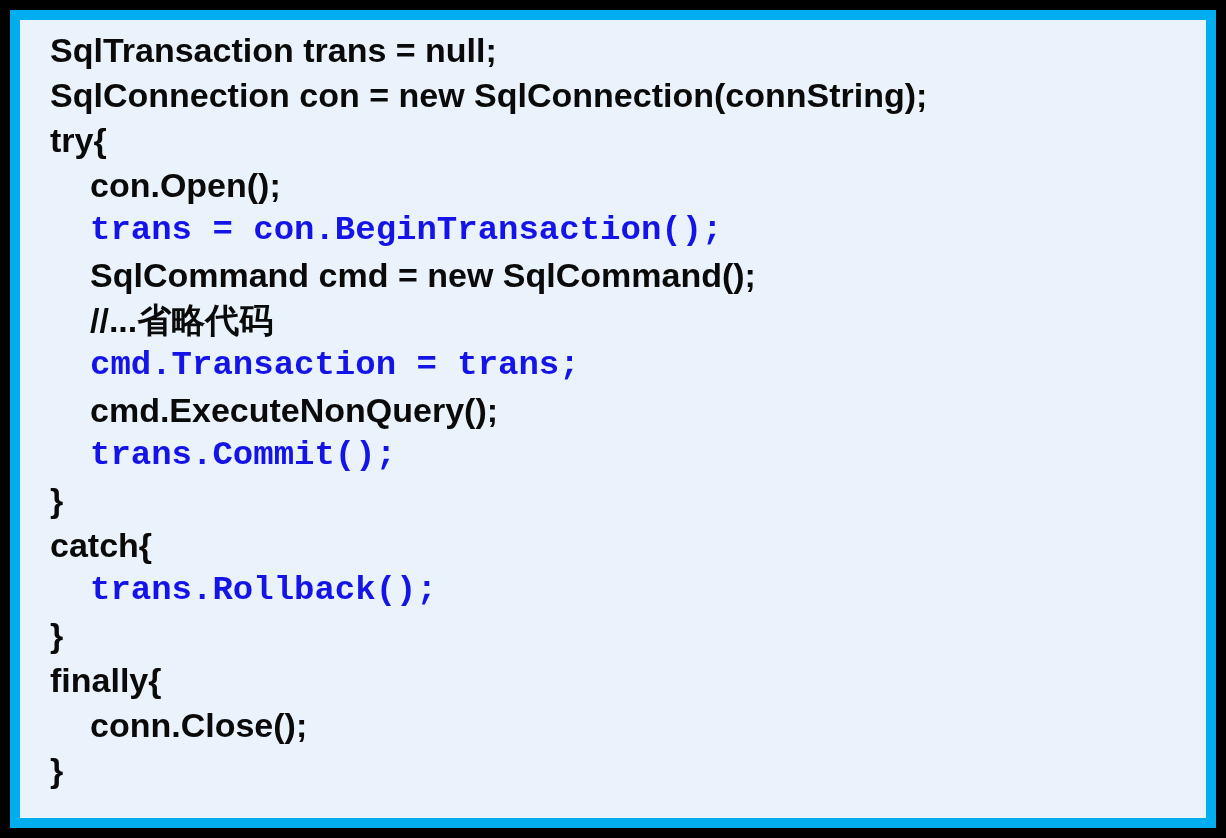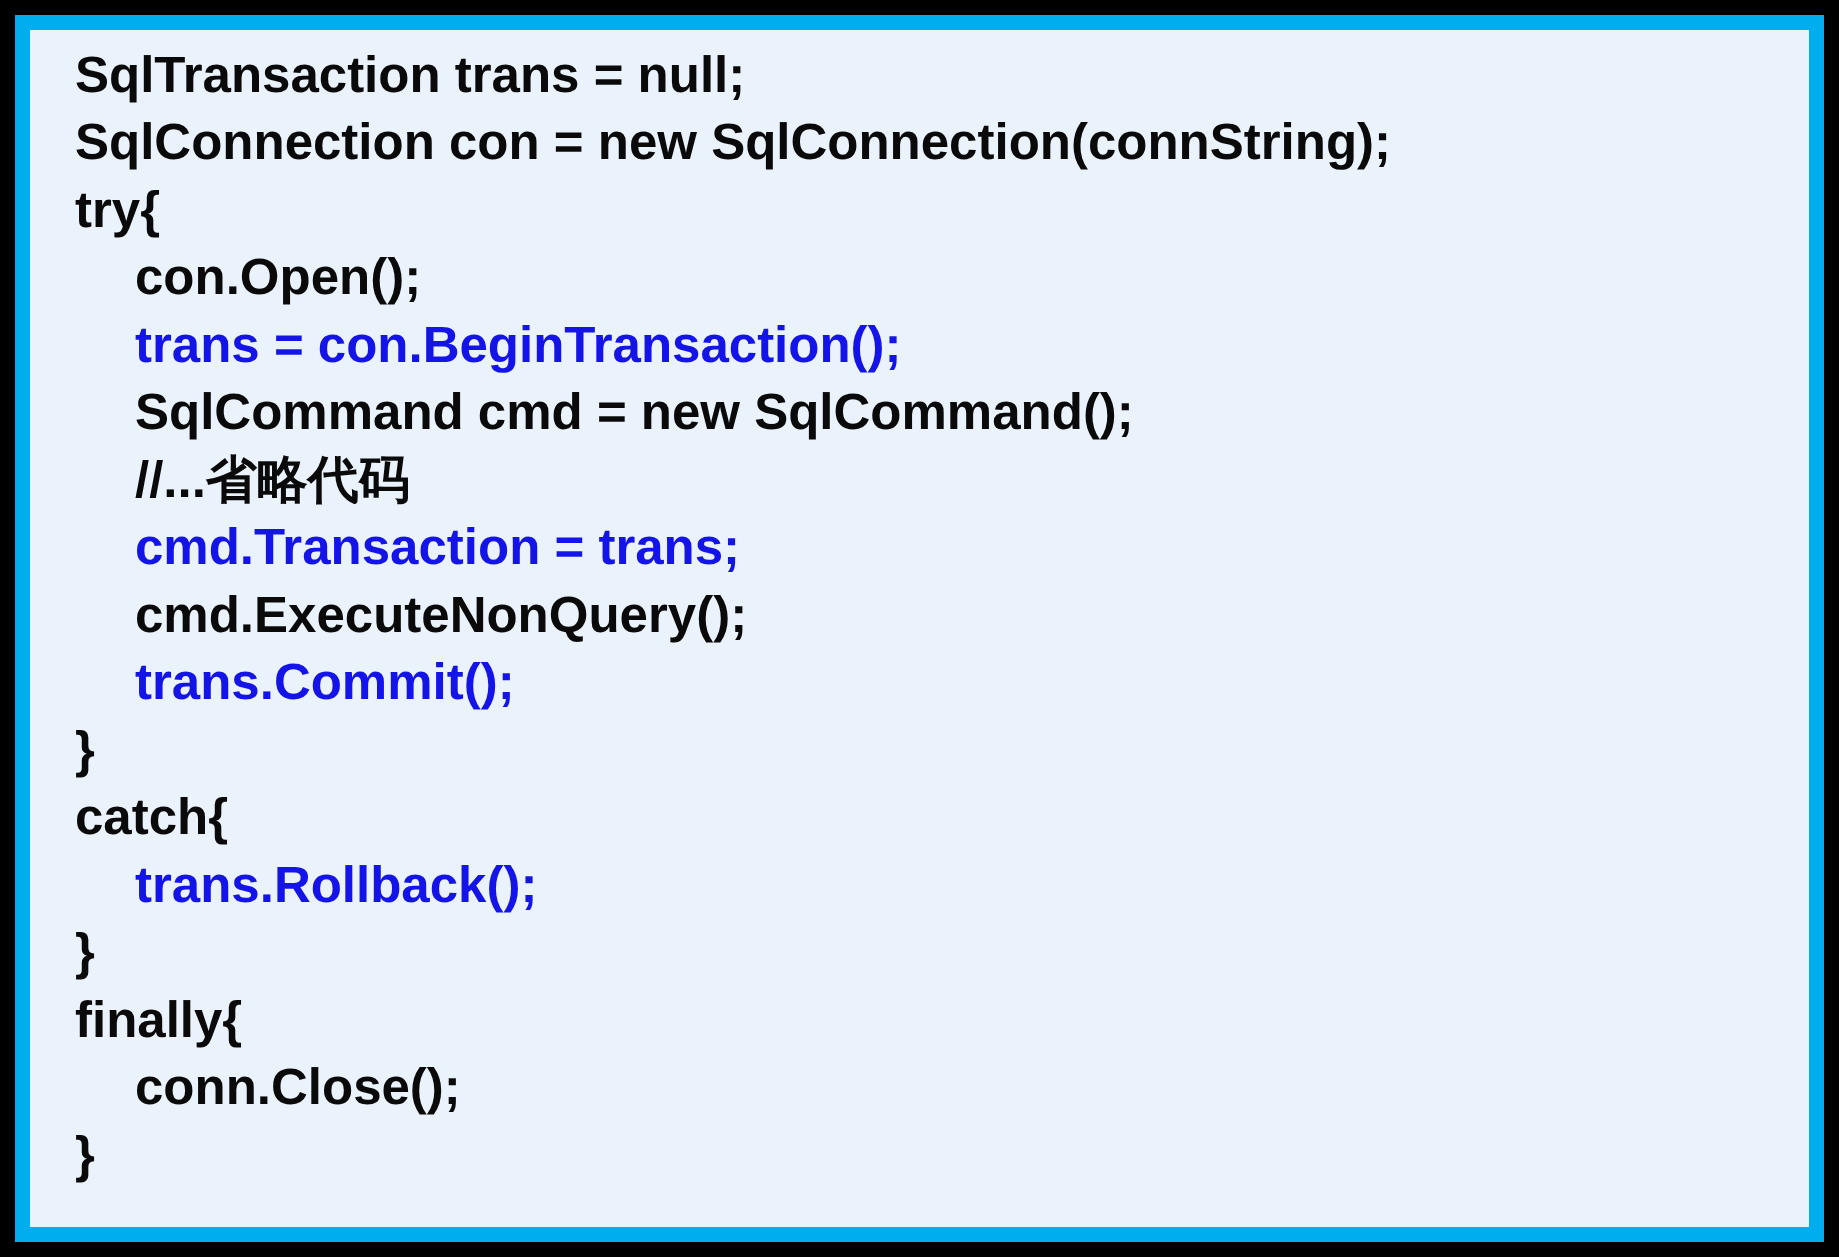--- a/index.html
+++ b/index.html
@@ -32,20 +32,21 @@
   }
   .code-line {
     color: #0A0A0A;
     padding-left: 12px;
   }
   .code-line.indent-1 {
     padding-left: 52px;
   }
   .code-line.highlight {
     color: #1414E8;
+    font-family: Liberation Mono, monospace;
   }
 </style>
 </head>
 <body style="background: rgb(0, 0, 0);">
 
 <div class="code-panel" style="border-color: rgb(0, 173, 239); background: rgb(234, 242, 251);">
   <div class="code-lines"><div class="code-line indent-0" style="color: rgb(10, 10, 10);">SqlTransaction trans = null;</div><div class="code-line indent-0" style="color: rgb(10, 10, 10);">SqlConnection con = new SqlConnection(connString);</div><div class="code-line indent-0" style="color: rgb(10, 10, 10);">try{</div><div class="code-line indent-1" style="color: rgb(10, 10, 10);">con.Open();</div><div class="code-line indent-1 highlight" style="color: rgb(20, 20, 232);">trans = con.BeginTransaction();</div><div class="code-line indent-1" style="color: rgb(10, 10, 10);">SqlCommand cmd = new SqlCommand();</div><div class="code-line indent-1" style="color: rgb(10, 10, 10);">//...省略代码</div><div class="code-line indent-1 highlight" style="color: rgb(20, 20, 232);">cmd.Transaction = trans;</div><div class="code-line indent-1" style="color: rgb(10, 10, 10);">cmd.ExecuteNonQuery();</div><div class="code-line indent-1 highlight" style="color: rgb(20, 20, 232);">trans.Commit();</div><div class="code-line indent-0" style="color: rgb(10, 10, 10);">}</div><div class="code-line indent-0" style="color: rgb(10, 10, 10);">catch{</div><div class="code-line indent-1 highlight" style="color: rgb(20, 20, 232);">trans.Rollback();</div><div class="code-line indent-0" style="color: rgb(10, 10, 10);">}</div><div class="code-line indent-0" style="color: rgb(10, 10, 10);">finally{</div><div class="code-line indent-1" style="color: rgb(10, 10, 10);">conn.Close();</div><div class="code-line indent-0" style="color: rgb(10, 10, 10);">}</div></div>
 </div>
 
 </body></html>

